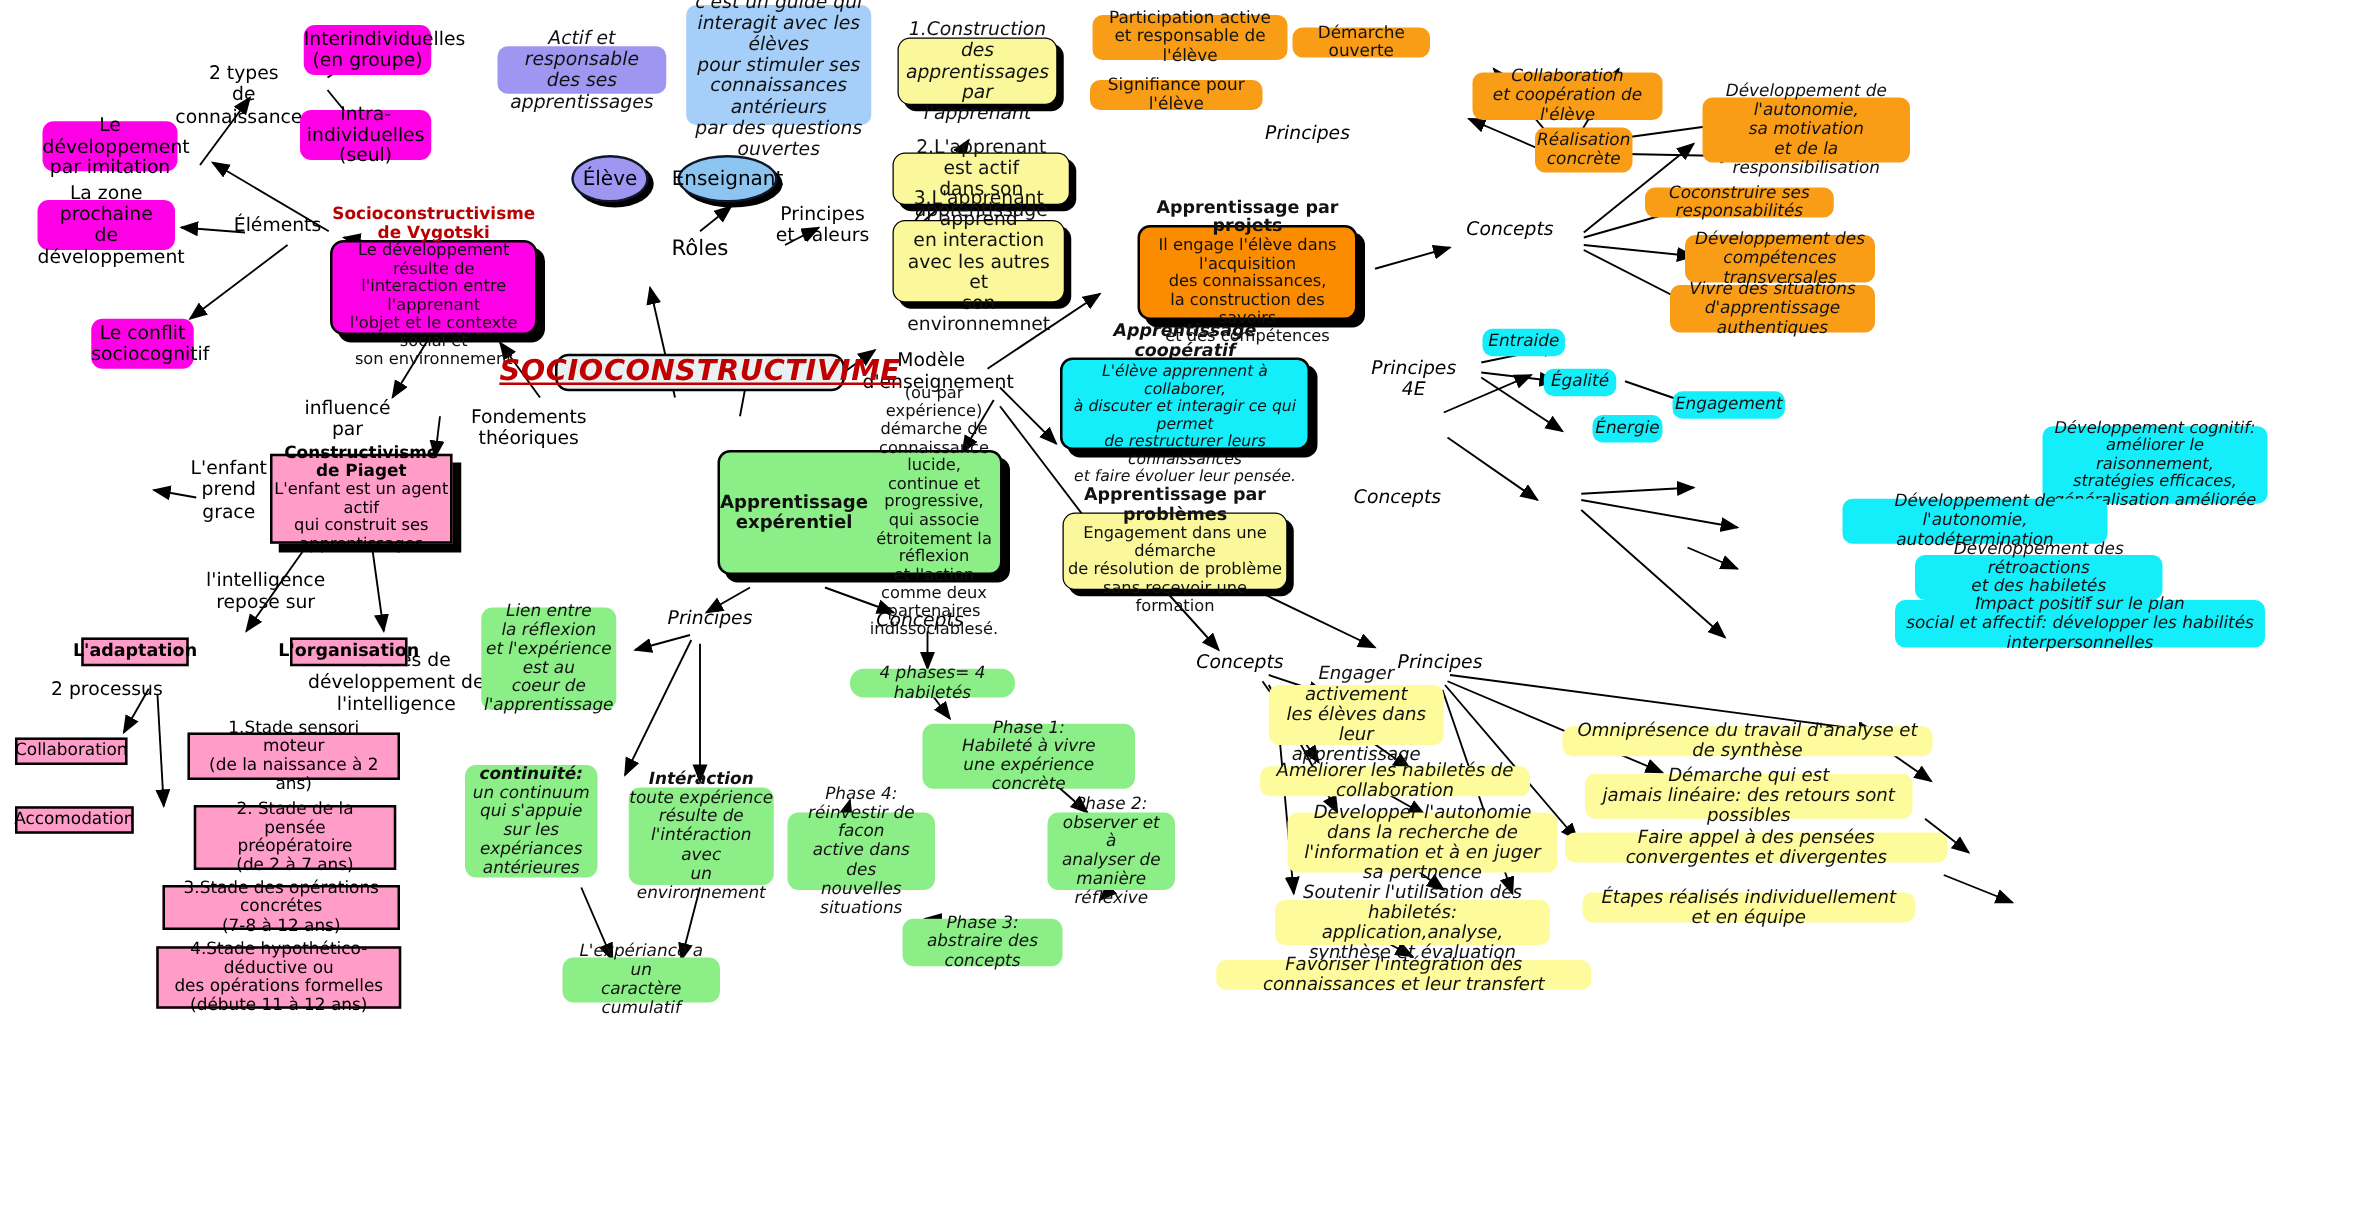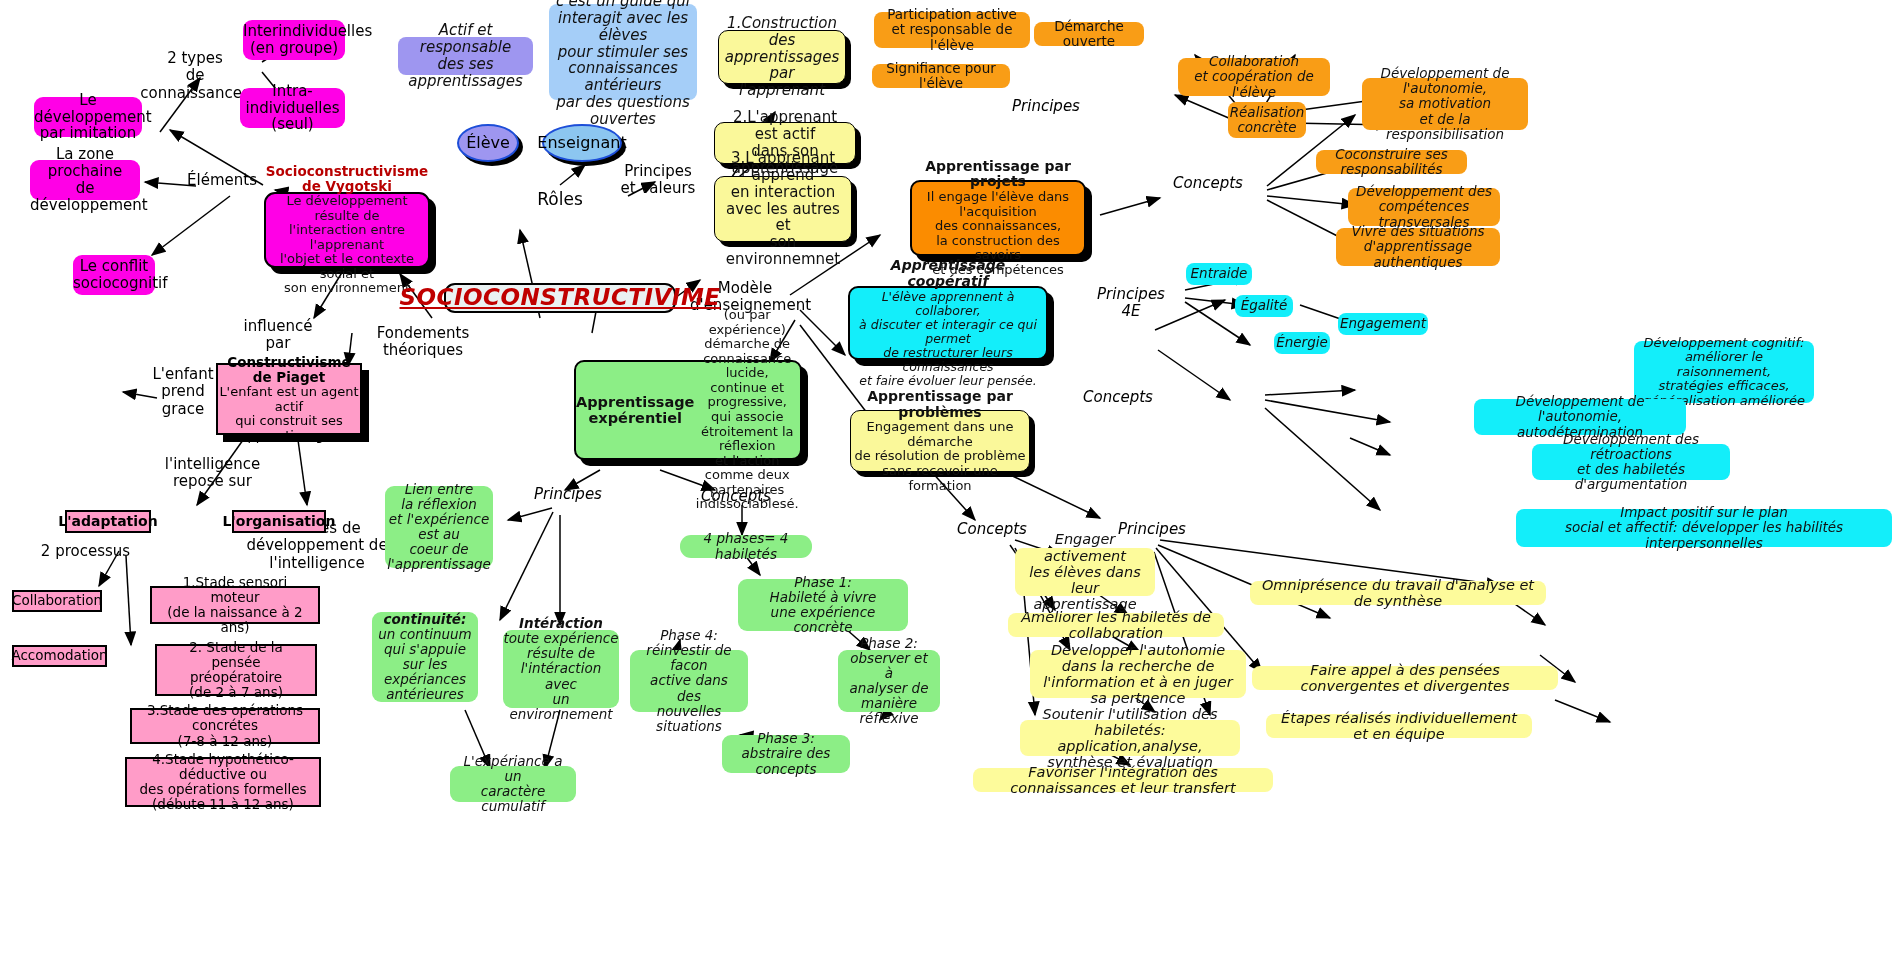--- a/index.html
+++ b/index.html
@@ -10,21 +10,21 @@
         display:flex;align-items:center;justify-content:center;
         line-height:1.12;white-space:pre-line;}
   
   .magenta{background:#FF00E6;color:#000;border-radius:9px;font-size:15px;}
   .magenta-main{background:#FF00E6;color:#111;border:2px solid #000;border-radius:11px;
                 box-shadow:6px 6px 0 #000;font-size:15px;}
   .pink{background:#FF9CC8;color:#000;border:2px solid #000;font-size:15px;}
   .pink-main{background:#FF9CC8;color:#000;border:2px solid #000;box-shadow:7px 7px 0 #000;font-size:15.5px;}
   .violet{background:#9E96F0;color:#111;border-radius:8px;font-style:italic;font-size:15px;}
   .bluebox{background:#A5CEF8;color:#111;border-radius:8px;font-style:italic;font-size:15px;}
-  .ellipse{border-radius:50%;border:2px solid #1d4ed8;box-shadow:4px 4px 0 #000;font-size:16px;}
+  .ellipse{border-radius:50%;border:2px solid #0f172a;box-shadow:4px 4px 0 #000;font-size:16px;}
   .ell-eleve{background:#9E96F0;color:#000;}
   .ell-ens{background:#8CC6F0;color:#000;}
   .yellow-s{background:#FDFB9B;color:#111;border-radius:8px;font-style:italic;font-size:14.5px;}
   .yellow-out{background:#FAF89A;color:#111;border:1.5px solid #000;border-radius:10px;
               box-shadow:5px 5px 0 #000;font-style:italic;font-size:15px;}
   .yellow-main{background:#FAF89A;color:#111;border:1.5px solid #000;border-radius:10px;
                box-shadow:5px 5px 0 #000;font-size:15px;}
   .orange{background:#F99D16;color:#111;border-radius:8px;font-size:15px;}
   .orange-i{background:#F99D16;color:#111;border-radius:8px;font-style:italic;font-size:15px;}
   .orange-main{background:#FB8C00;color:#111;border:2px solid #000;border-radius:10px;
@@ -280,21 +280,21 @@
 <div class="node cyan" style="left:1274px;top:332px;width:56px;height:22px;font-size:13.5px;"><span>Énergie</span></div>
 <div class="node cyan" style="left:1338px;top:313px;width:90px;height:22px;font-size:13.5px;"><span>Engagement</span></div>
 <div class="node cyan" style="left:1634px;top:341px;width:180px;height:62px;font-size:13px;"><span class="inner">Développement cognitif:
 améliorer le raisonnement,
 stratégies efficaces,
 généralisation améliorée</span></div>
 <div class="node cyan" style="left:1474px;top:399px;width:212px;height:36px;font-size:13.5px;"><span class="inner">Développement de l'autonomie,
 autodétermination</span></div>
 <div class="node cyan" style="left:1532px;top:444px;width:198px;height:36px;font-size:13.5px;"><span class="inner">Développement des rétroactions
 et des habiletés d'argumentation</span></div>
-<div class="node cyan" style="left:1516px;top:509px;width:376px;height:38px;font-size:13.5px;"><span class="inner">Impact positif sur le plan
+<div class="node cyan" style="left:1516px;top:480px;width:296px;height:38px;font-size:13.5px;"><span class="inner">Impact positif sur le plan
 social et affectif: développer les habilités interpersonnelles</span></div>
 
 <div class="node green-main" style="left:574px;top:360px;width:228px;height:100px;flex-direction:row;">
   <span class="ttl" style="font-size:14.5px;">Apprentissage expérentiel</span>
   <span style="font-size:13px;font-style:normal;">(ou par expérience)
 démarche de connaissance lucide,
 continue et progressive,
 qui associe étroitement la réflexion
 et l'action comme deux partenaires
 indissociablesé.</span>
@@ -347,16 +347,18 @@
 les élèves dans
 leur apprentissage</span></div>
 <div class="node yellow-s" style="left:1008px;top:613px;width:216px;height:24px;"><span class="inner">Améliorer les habiletés de collaboration</span></div>
 <div class="node yellow-s" style="left:1030px;top:650px;width:216px;height:48px;"><span class="inner">Développer l'autonomie
 dans la recherche de
 l'information et à en juger sa pertnence</span></div>
 <div class="node yellow-s" style="left:1020px;top:720px;width:220px;height:36px;"><span class="inner">Soutenir l'utilisation des habiletés:
 application,analyse, synthèse et évaluation</span></div>
 <div class="node yellow-s" style="left:973px;top:768px;width:300px;height:24px;"><span class="inner">Favoriser l'intégration des connaissances et leur transfert</span></div>
 <div class="node yellow-s" style="left:1250px;top:581px;width:296px;height:24px;"><span class="inner">Omniprésence du travail d'analyse et de synthèse</span></div>
+<div class="node yellow-s" style="left:1268px;top:619px;width:262px;height:36px;"><span class="inner">Démarche qui est
+jamais linéaire: des retours sont possibles</span></div>
 <div class="node yellow-s" style="left:1252px;top:666px;width:306px;height:24px;"><span class="inner">Faire appel à des pensées convergentes et divergentes</span></div>
 <div class="node yellow-s" style="left:1266px;top:714px;width:266px;height:24px;"><span class="inner">Étapes réalisés individuellement et en équipe</span></div>
 
 </div>
 
 </body></html>

